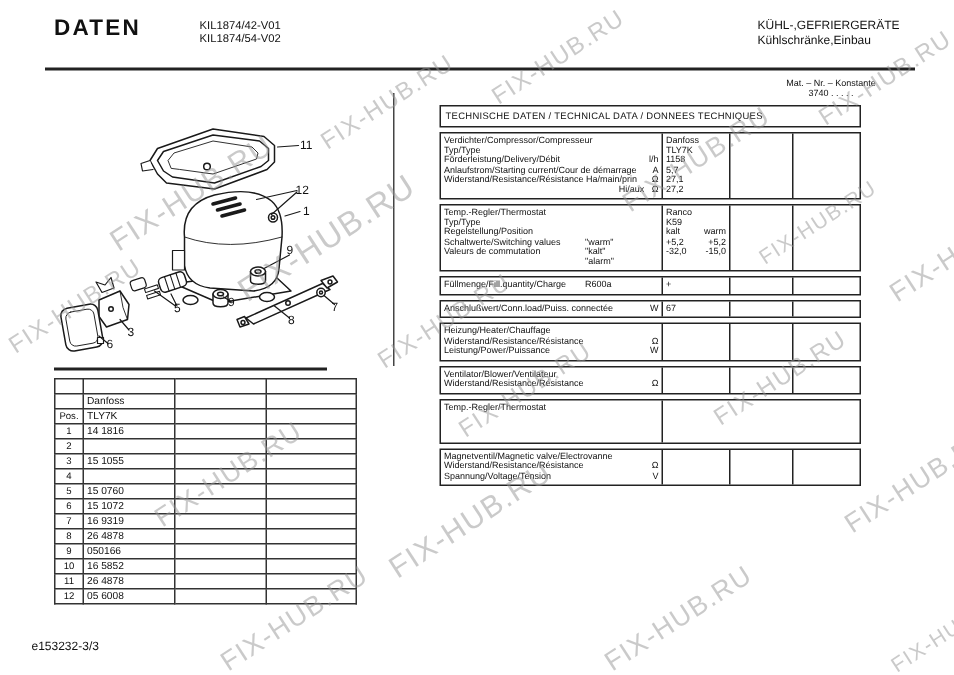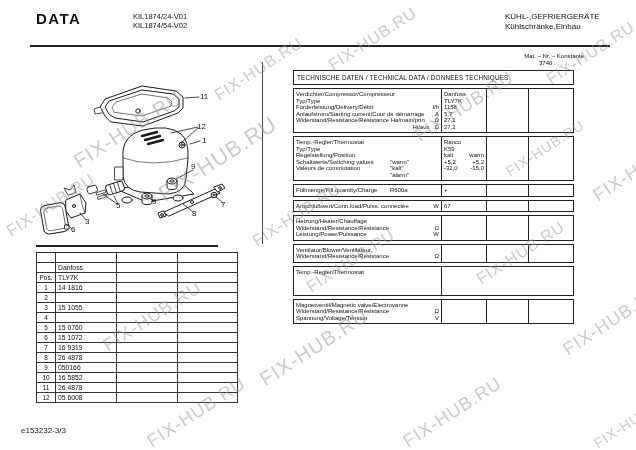--- a/index.html
+++ b/index.html
@@ -38,24 +38,24 @@
   .parts td.posc{text-align:center;padding:0;font-size:6.4px;}
 
   .wm{position:absolute;letter-spacing:1px;color:rgba(150,150,150,.5);transform:rotate(-33deg);
       z-index:30;pointer-events:none;white-space:nowrap;}
 </style>
 </head>
 <body>
 
 <div class="page">
 
-  <div class="brand">DATA</div>
+  <div class="brand">DATEN</div>
 
   <div class="models">
-    <div>KIL1874/24-V01</div>
+    <div>KIL1874/42-V01</div>
     <div>KIL1874/54-V02</div>
   </div>
 
   <div class="category">
     <div>KÜHL-,GEFRIERGERÄTE</div>
     <div>Kühlschränke,Einbau</div>
   </div>
 
   <div class="toprule"></div>
 

